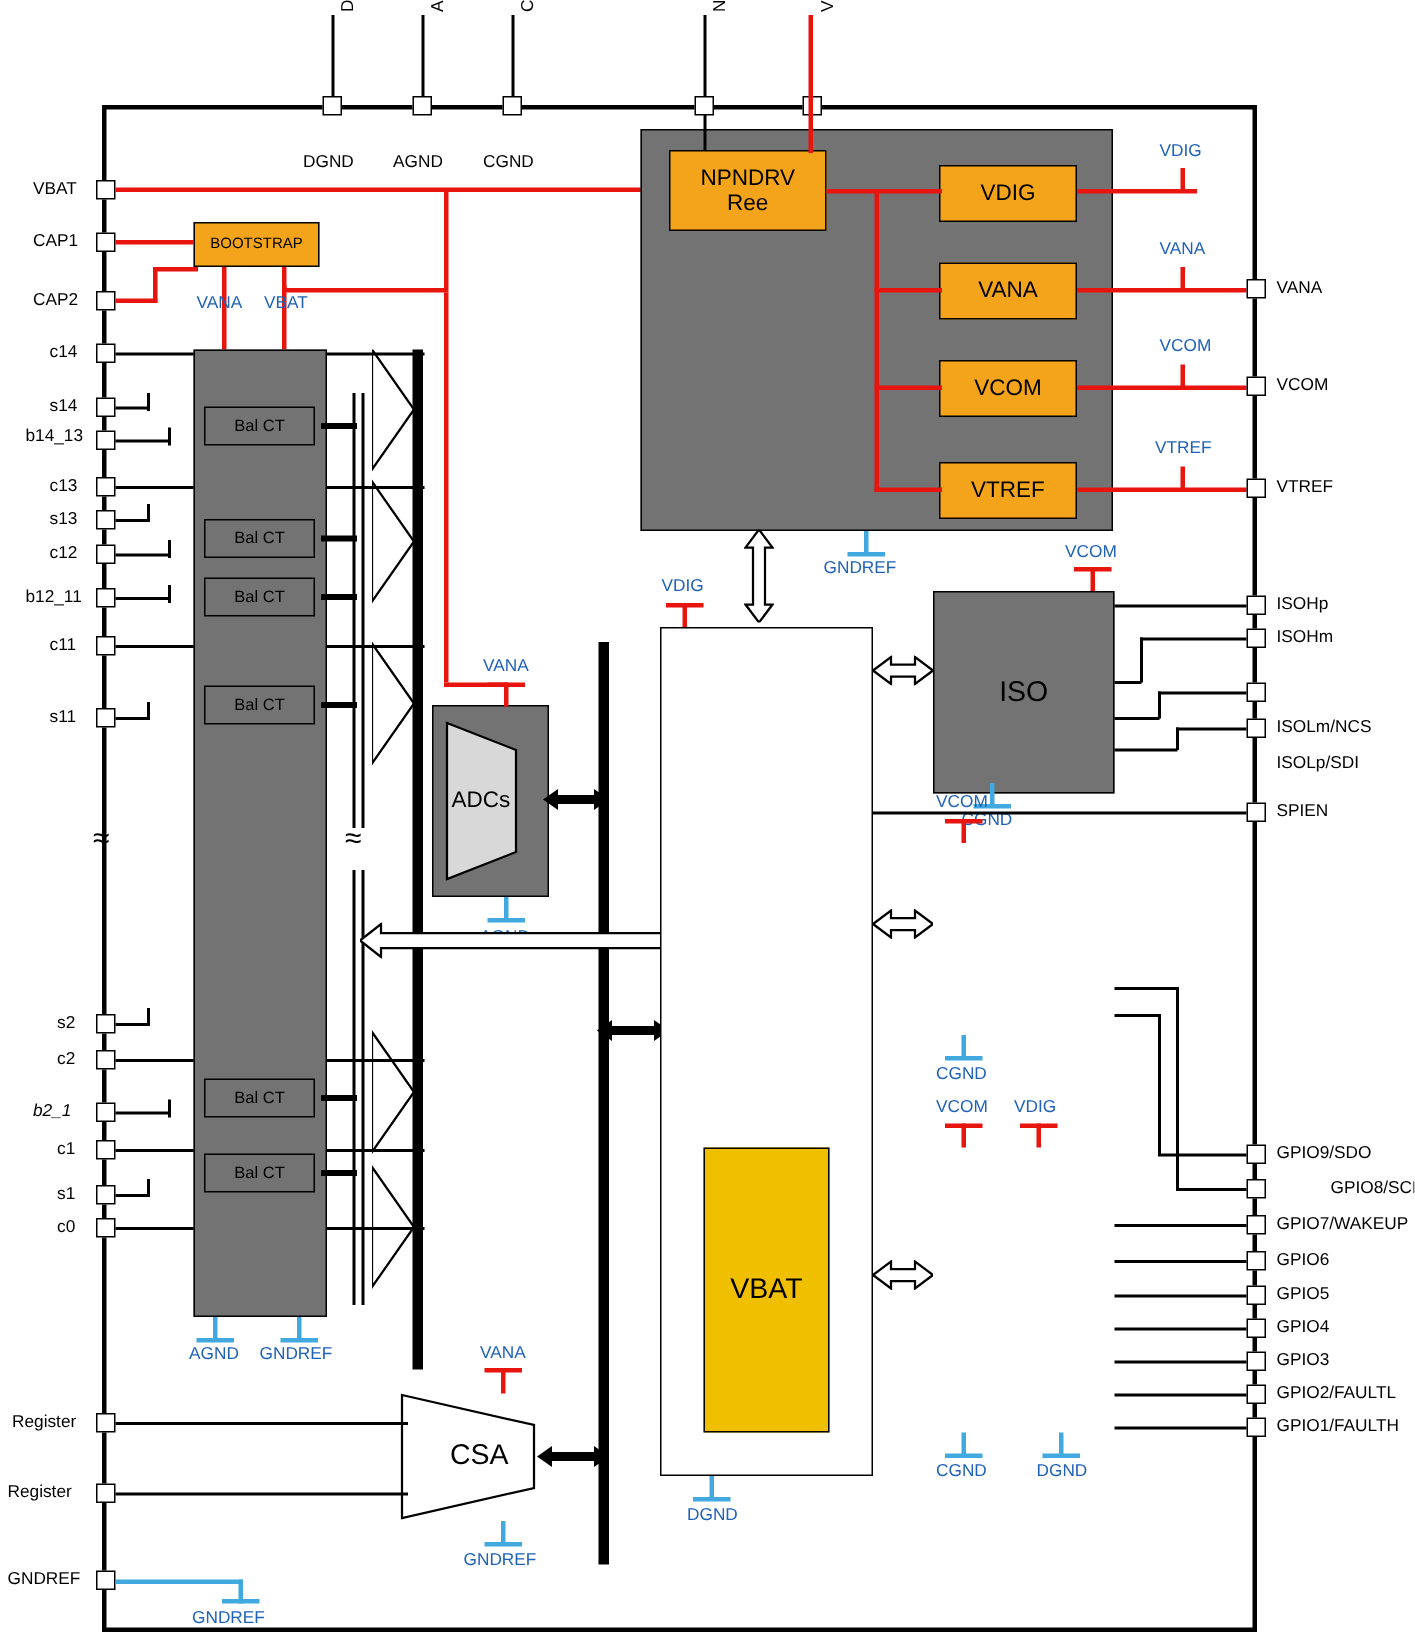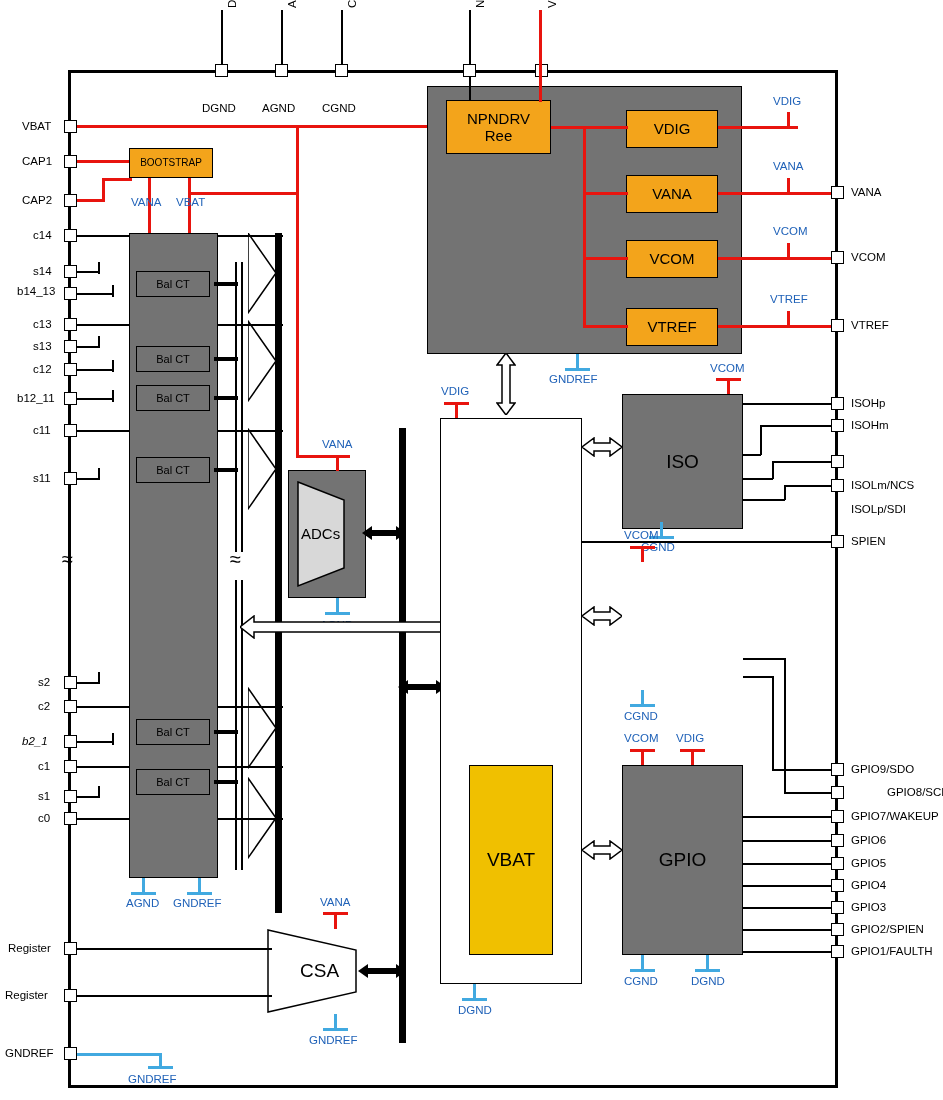--- a/index.html
+++ b/index.html
@@ -317,23 +317,20 @@
   <div class="wred" style="left:641px;top:546px;width:3px;height:16px;"></div>
   <div class="wred" style="left:630px;top:546px;width:25px;height:3px;"></div>
   <div class="lblb" style="left:624px;top:529px;">VCOM</div>
   <div class="wblue" style="left:641px;top:690px;width:3px;height:16px;"></div>
   <div class="wblue" style="left:630px;top:704px;width:25px;height:3px;"></div>
   <div class="lblb" style="left:624px;top:710px;">CGND</div>
   <svg class="abs" style="left:582px;top:606px;width:40px;height:20px;" viewBox="0 0 40 20">
     <polygon points="0,10 12,1 12,6 28,6 28,1 40,10 28,19 28,14 12,14 12,19" fill="#fff" stroke="#000" stroke-width="1.5"></polygon>
   </svg>
 
-  <div class="blk gray" style="left:622px;top:765px;width:121px;height:190px;">
-    <span class="bigtxt">GPIO</span>
-  </div>
   <div class="wred" style="left:641px;top:749px;width:3px;height:16px;"></div>
   <div class="wred" style="left:630px;top:749px;width:25px;height:3px;"></div>
   <div class="lblb" style="left:624px;top:732px;">VCOM</div>
   <div class="wred" style="left:691px;top:749px;width:3px;height:16px;"></div>
   <div class="wred" style="left:680px;top:749px;width:25px;height:3px;"></div>
   <div class="lblb" style="left:676px;top:732px;">VDIG</div>
   <div class="wblue" style="left:641px;top:955px;width:3px;height:16px;"></div>
   <div class="wblue" style="left:630px;top:969px;width:25px;height:3px;"></div>
   <div class="lblb" style="left:624px;top:975px;">CGND</div>
   <div class="wblue" style="left:706px;top:955px;width:3px;height:16px;"></div>
@@ -437,20 +434,20 @@
 
   <div class="pad" style="left:831px;top:879px;"></div>
   <div class="lbl" style="left:851px;top:879px;">GPIO4</div>
   <div class="wire" style="left:743px;top:885px;width:88px;height:1.5px;"></div>
 
   <div class="pad" style="left:831px;top:901px;"></div>
   <div class="lbl" style="left:851px;top:901px;">GPIO3</div>
   <div class="wire" style="left:743px;top:907px;width:88px;height:1.5px;"></div>
 
   <div class="pad" style="left:831px;top:923px;"></div>
-  <div class="lbl" style="left:851px;top:923px;">GPIO2/SPIEN</div>
+  <div class="lbl" style="left:851px;top:923px;">GPIO2/FAULTL</div>
   <div class="wire" style="left:743px;top:929px;width:88px;height:1.5px;"></div>
 
   <div class="pad" style="left:831px;top:945px;"></div>
   <div class="lbl" style="left:851px;top:945px;">GPIO1/FAULTH</div>
   <div class="wire" style="left:743px;top:951px;width:88px;height:1.5px;"></div>
 
 </div>
 
 </body></html>

